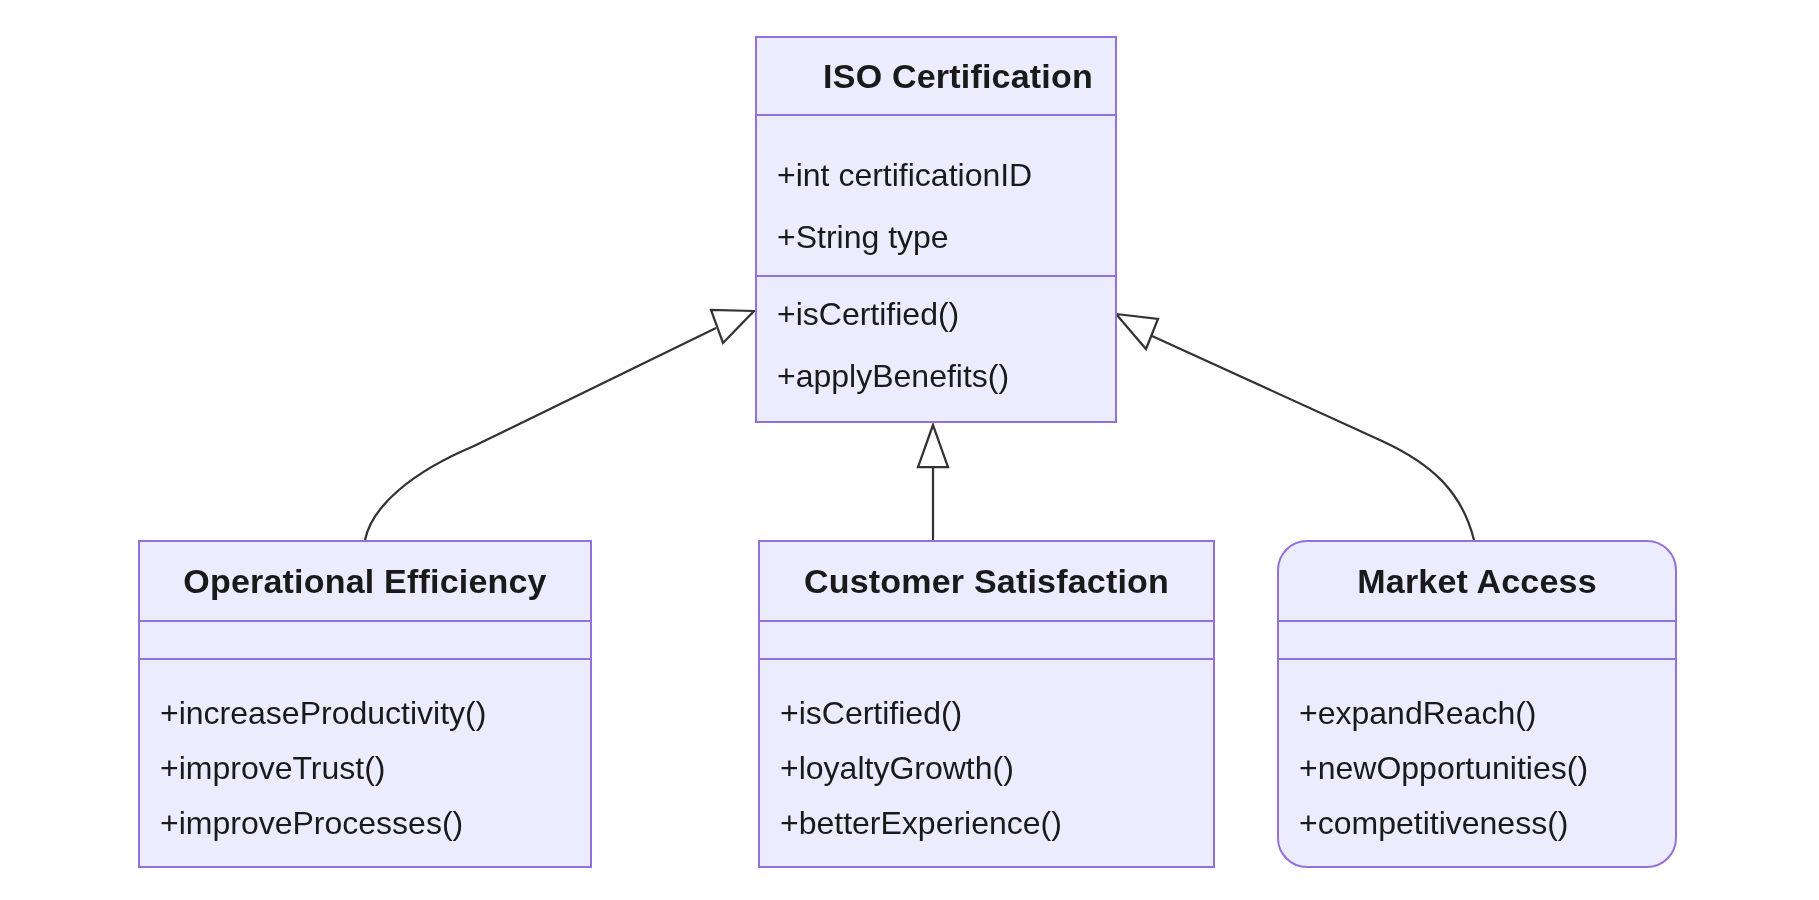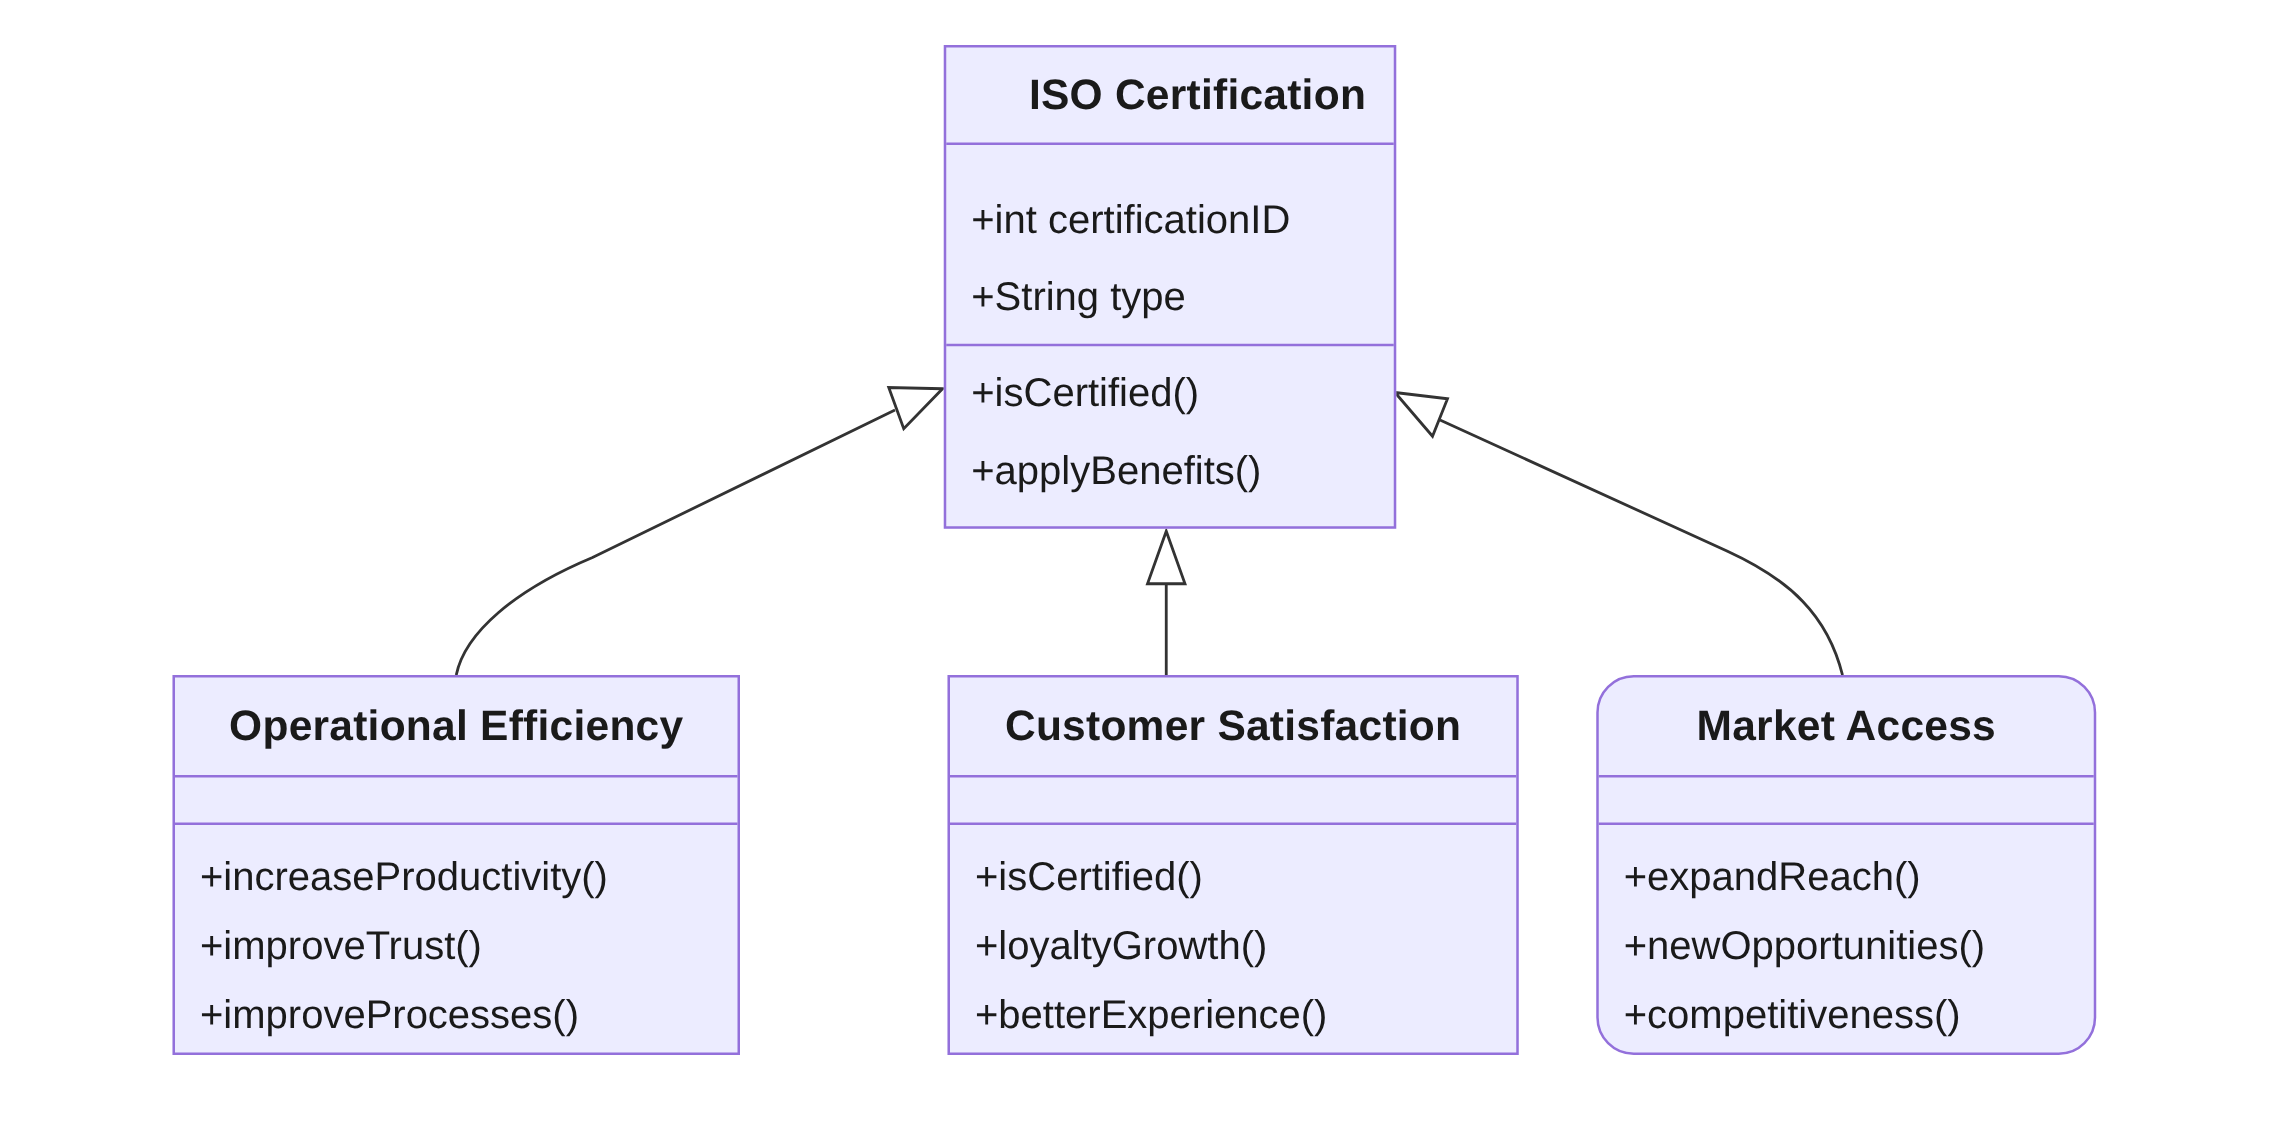--- a/index.html
+++ b/index.html
@@ -55,21 +55,21 @@
     white-space: pre;
   }
   
   #box-iso .class-title   { height: 76px; margin-left: 44px; }
   #box-iso .sec-attrs     { height: 161px; padding: 28px 20px 0; }
   #box-iso .sec-methods   { height: 146px; padding: 6px 20px 0; }
   #box-iso .member        { line-height: 62px; }
   
   .child .class-title     { height: 78px; }
   .child .sec-attrs       { height: 38px; }
-  .child .sec-methods     { height: 184px; padding: 14px 20px 0; }
+  .child .sec-methods     { height: 208px; padding: 26px 20px 0; }
   .child .member          { line-height: 55px; }
 </style>
 </head>
 <body>
 
 <div class="canvas">
 
   <svg class="edges" width="1819" height="900">
     <g>
       <path class="edge-path" d="M 365 540 C 372 506 412 472 474 446 L 716 328"></path>

